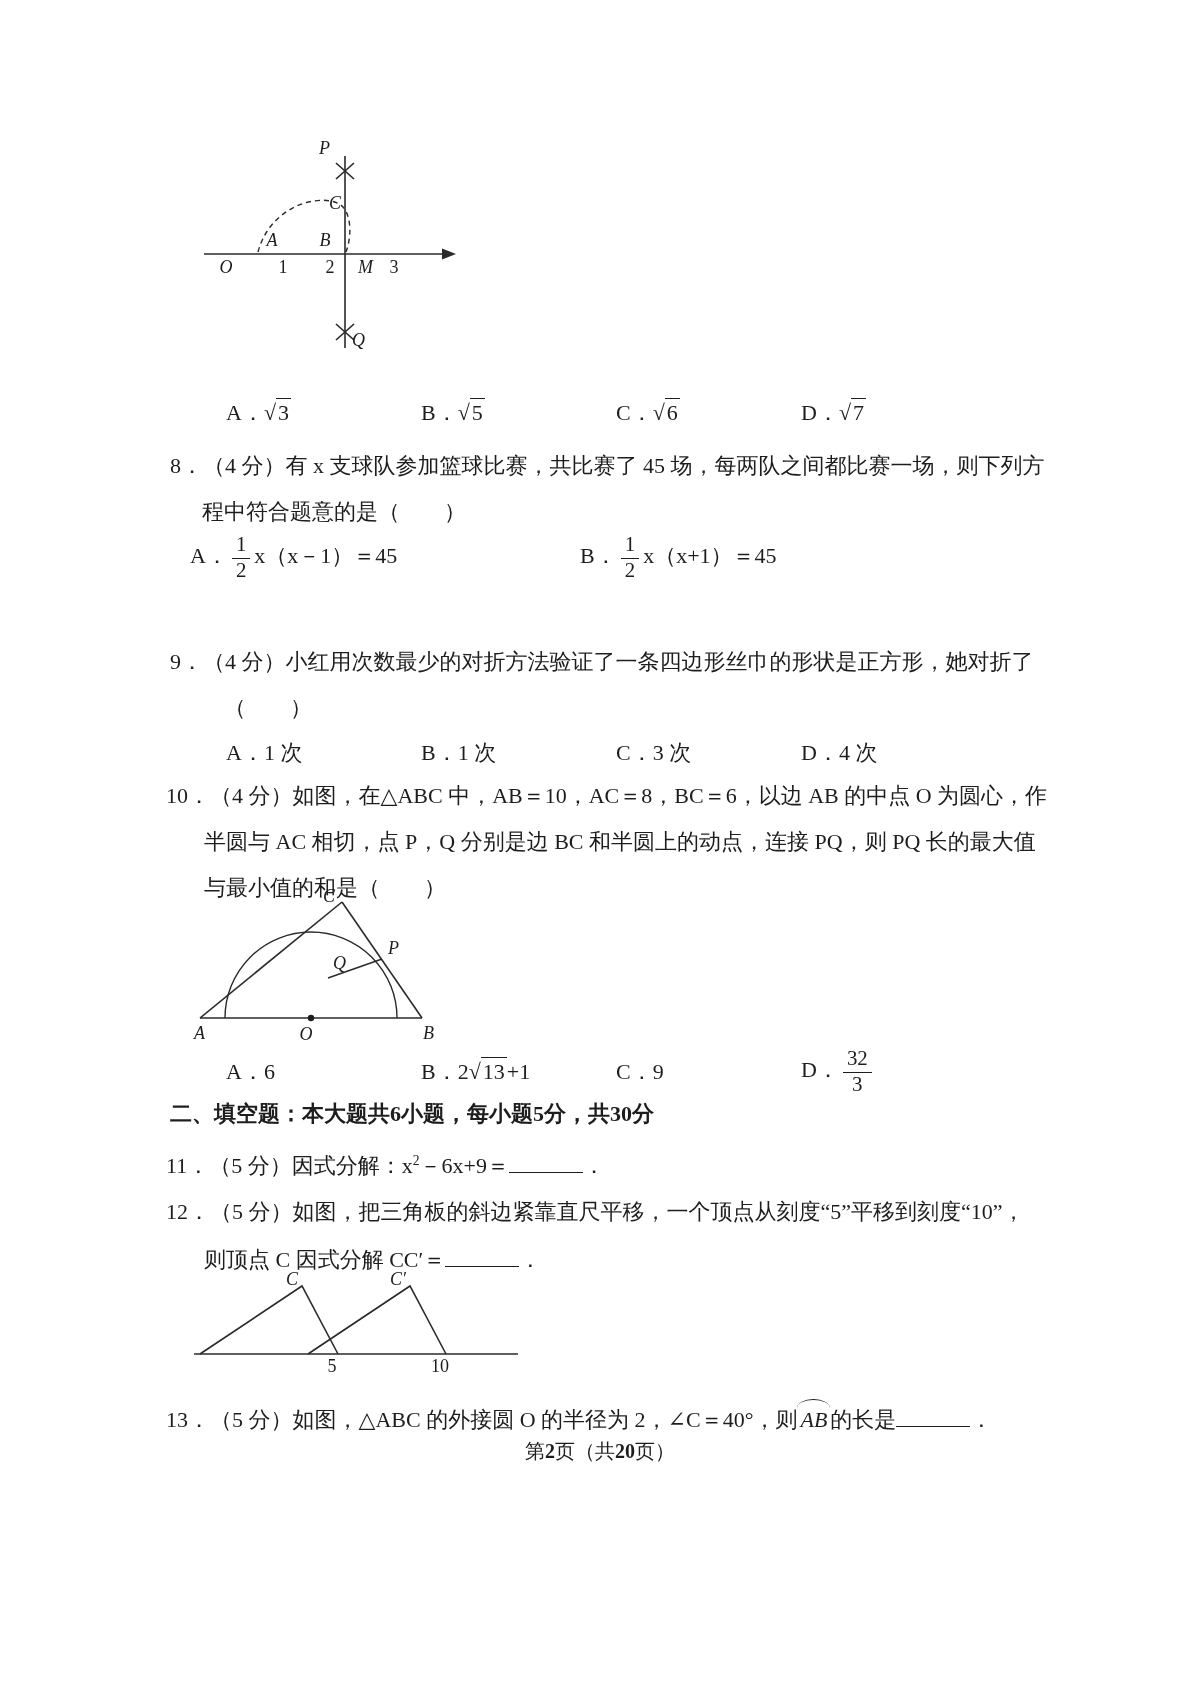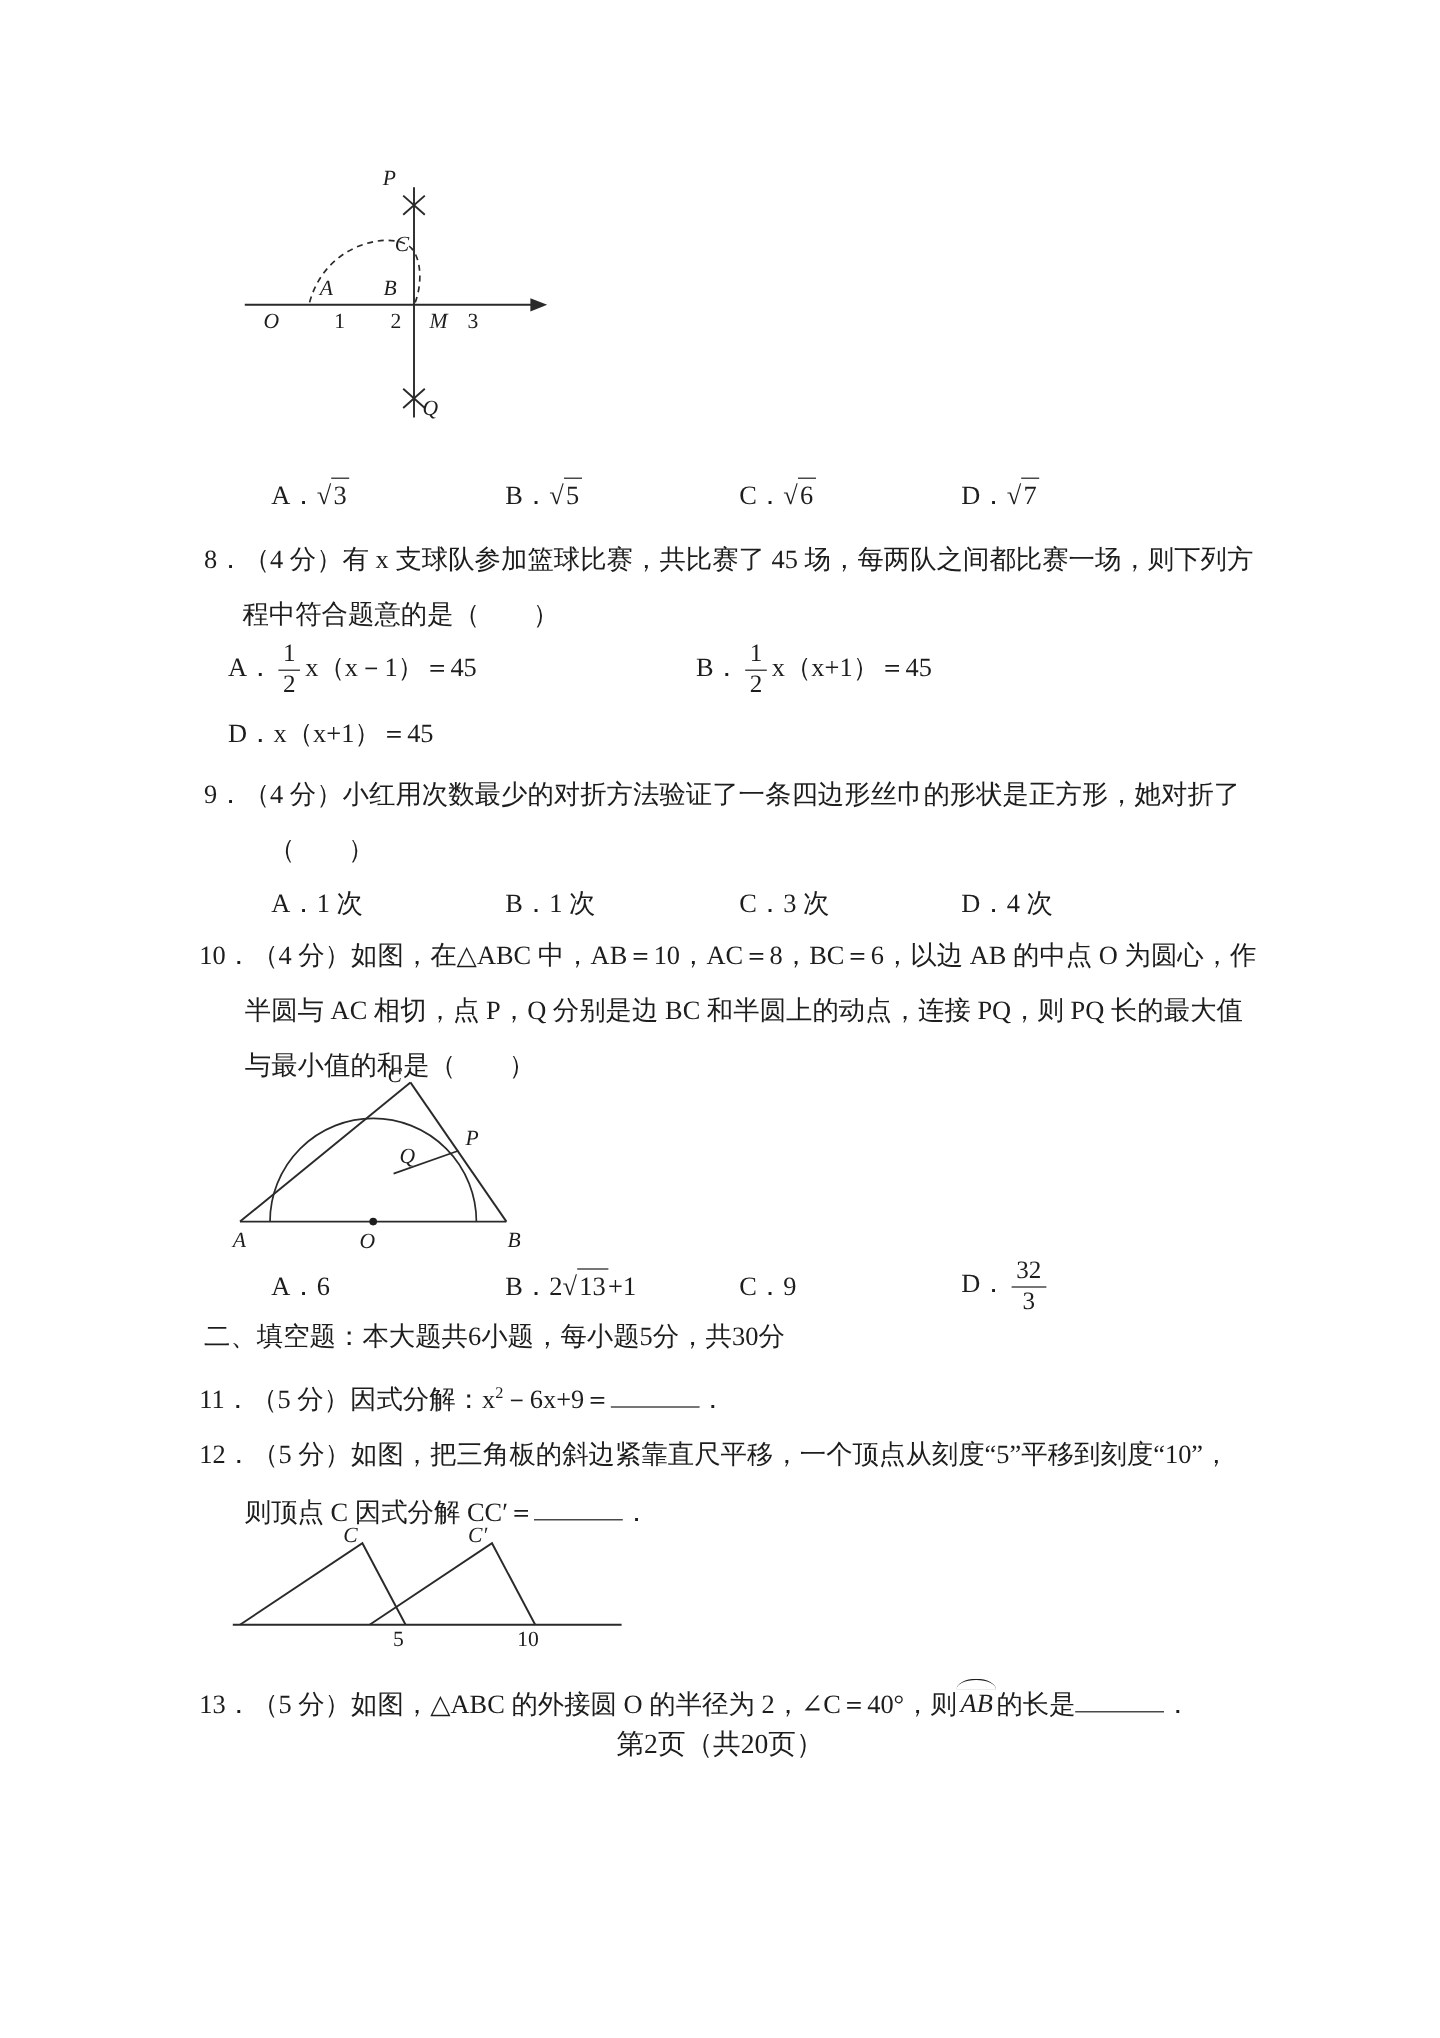--- a/index.html
+++ b/index.html
@@ -5,38 +5,38 @@
   * { margin:0; padding:0; box-sizing:border-box; }
   html,body { background:#ffffff; }
   .page {
     position:relative; width:1200px; height:1698px; margin:0 auto;
     background:#ffffff; color:#1d1d1d;
     font-family:"Liberation Serif","DejaVu Serif",serif;
     font-size:22px;
   }
   .abs { position:absolute; }
   .qtext { white-space:nowrap; line-height:1.25; }
-  .bold { font-weight:normal; }
+  .bold { font-weight:bold; }
   .opts4 { display:grid; grid-template-columns:195px 195px 185px auto;margin-left:36px; }
   .opts2 { display:grid; grid-template-columns:390px auto; }
   .aic { align-items:center; }
   .frac { display:inline-block; vertical-align:middle; text-align:center; line-height:1.05; margin:0 4px; font-size:0.95em; }
   .frac .num { display:block; padding:0 4px 2px; border-bottom:1.5px solid #1d1d1d; }
   .frac .den { display:block; padding-top:1px; }
   .sqrt { white-space:nowrap; }
   .sqrt .rad { border-top:1.5px solid #1d1d1d; padding:1px 2px 0; }
   .blank { display:inline-block; width:74px; height:1.05em; border-bottom:1.5px solid #1d1d1d; vertical-align:baseline; }
   .arcab { position:relative; display:inline-block; font-style:italic; padding:2px 3px 0;text-align:center; }
   .arcab::before {
     content:""; position:absolute; left:0; right:0; top:-5px; height:8px;
     border-top:1.6px solid #1d1d1d;
     border-radius:50% 50% 0 0 / 100% 100% 0 0;
   }
   sup { font-size:0.62em; }
-  .footer { width:1200px; text-align:center; font-size:23px; }
+  .footer { width:1200px; text-align:center; font-size:20px; }
   svg { overflow:visible; }
   svg .s { stroke:#2a2a2a; stroke-width:1.6; fill:none; }
   svg .sthin { stroke:#2a2a2a; stroke-width:1.4; fill:none; }
   svg .dash { stroke-dasharray:5 4; }
   svg text { font-family:"Liberation Serif","DejaVu Serif",serif; font-size:18px; fill:#1d1d1d; }
   svg .it { font-style:italic; }
 </style>
 </head>
 <body>
 
@@ -90,23 +90,20 @@
   <div class="abs opts2 aic" style="left:190px;top:534px;width:860px">
     <div>
       <span>A．</span><span class="frac"><span class="num">1</span><span class="den">2</span></span><span>x（x－1）＝45</span>
     </div>
     <div>
       <span>B．</span><span class="frac"><span class="num">1</span><span class="den">2</span></span><span>x（x+1）＝45</span>
     </div>
   </div>
 
   <div class="abs opts2" style="left:190px;top:596px;width:860px">
-    <div>
-      <span>D．</span><span>x（x+1）＝45</span>
-    </div>
   </div>
 
   <div class="abs qtext" style="left:170px;top:648px">9．（4 分）小红用次数最少的对折方法验证了一条四边形丝巾的形状是正方形，她对折了</div>
   <div class="abs qtext" style="left:224px;top:694px">（　　）</div>
   <div class="abs opts4" style="left:190px;top:738px;width:860px">
     <div>A．1 次</div>
     <div>B．1 次</div>
     <div>C．3 次</div>
     <div>D．4 次</div>
   </div>

